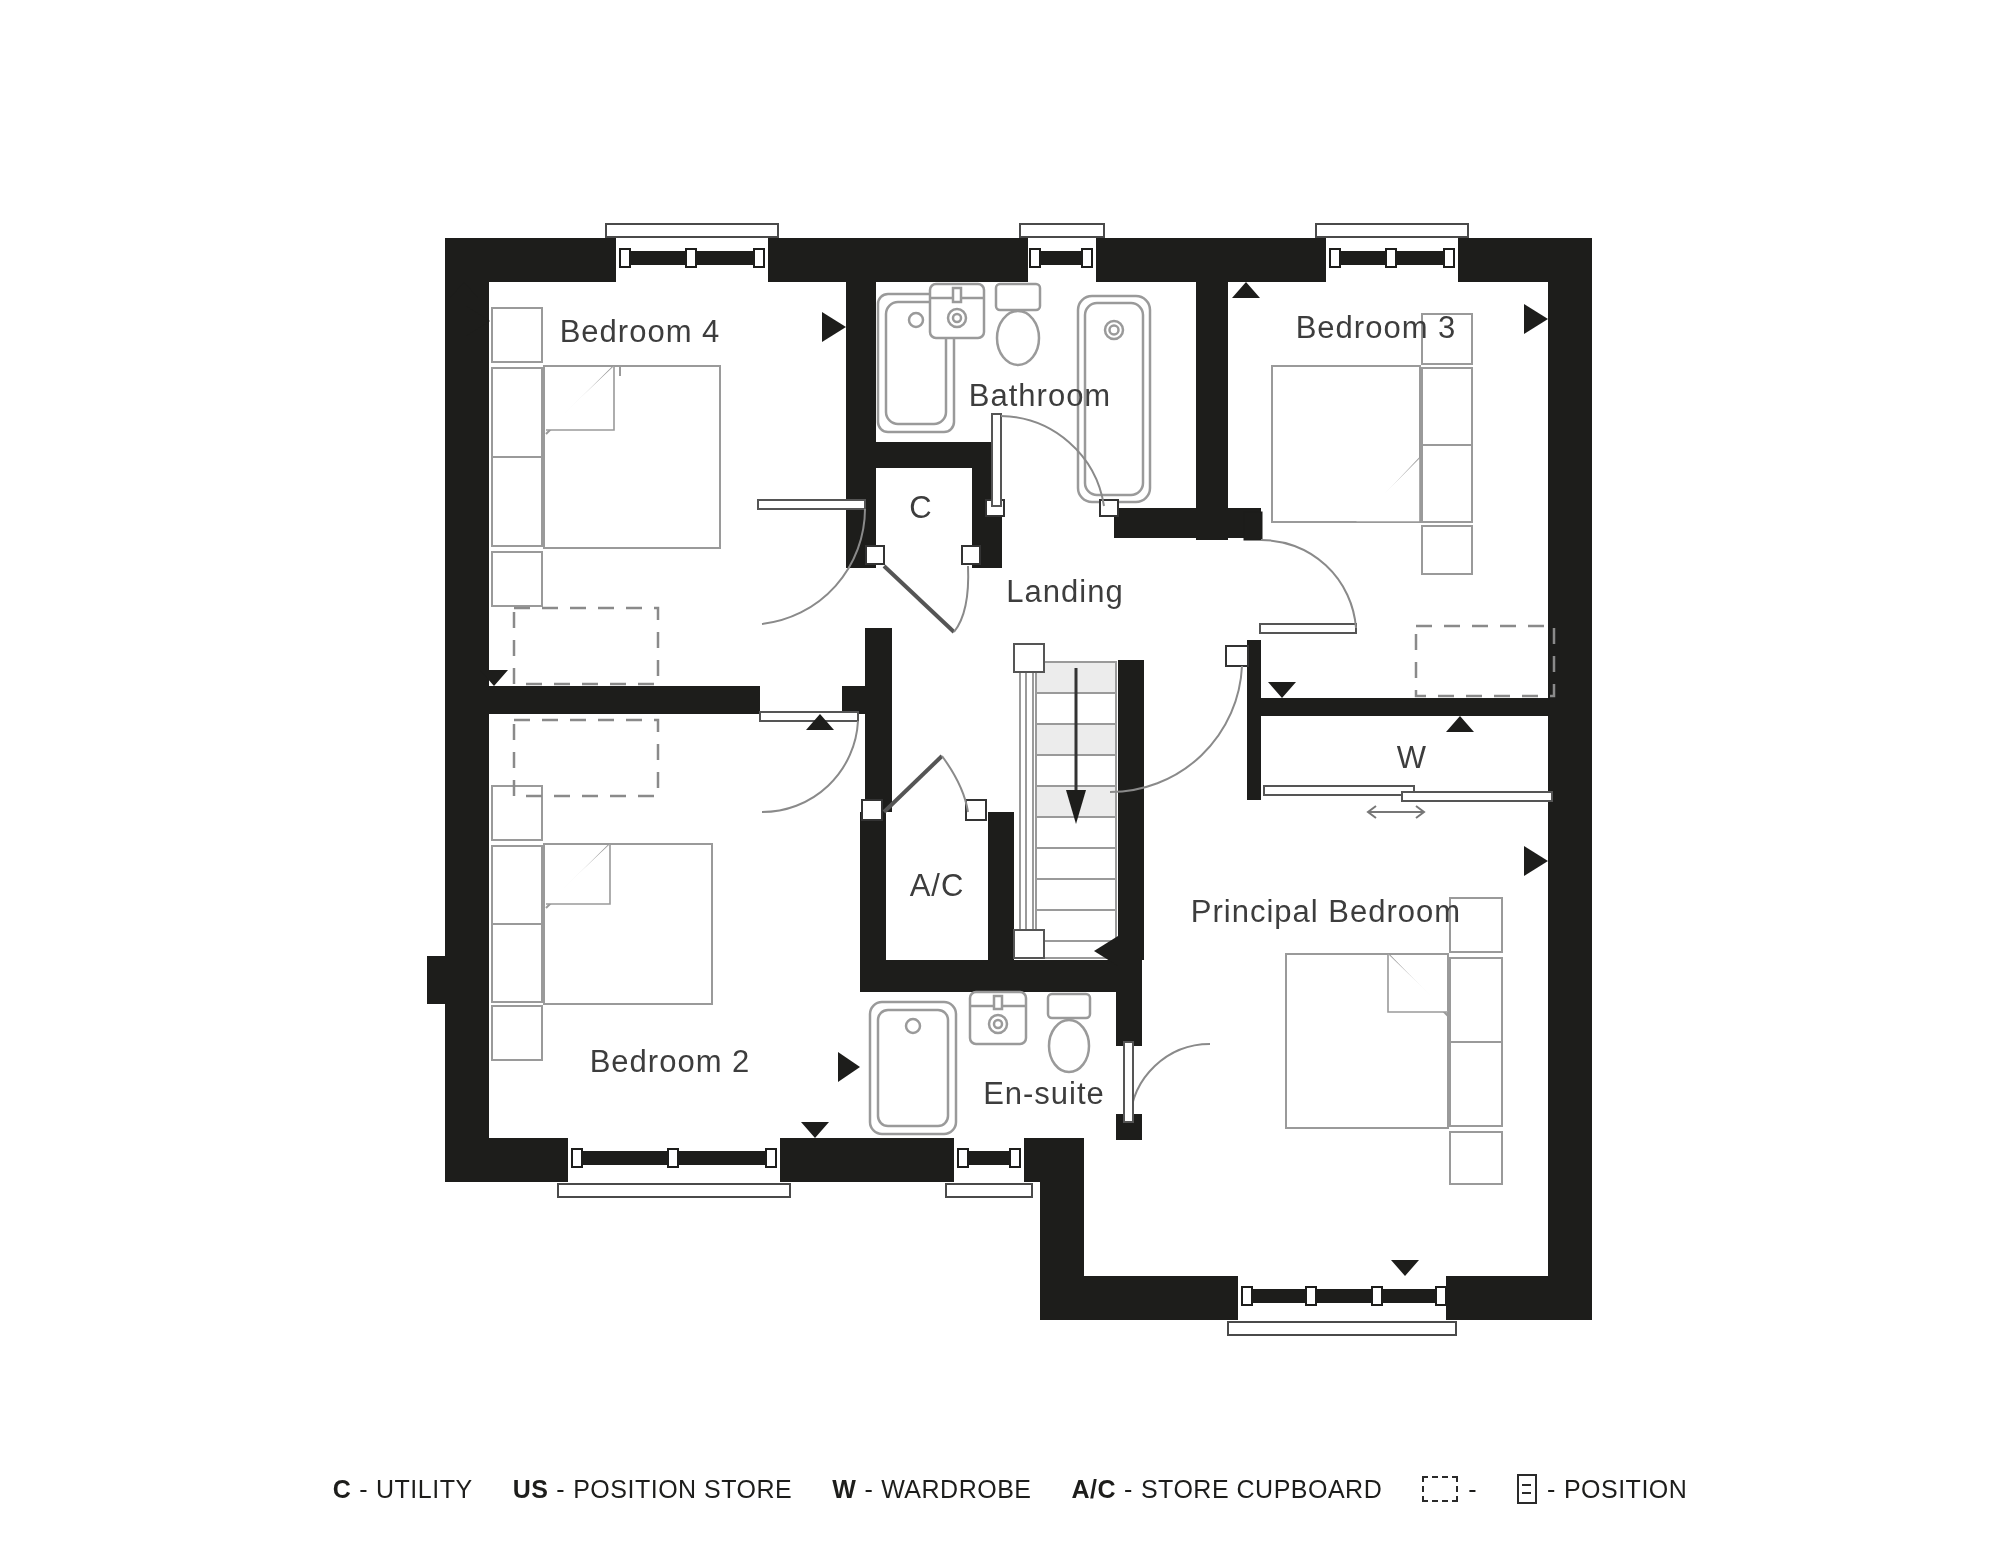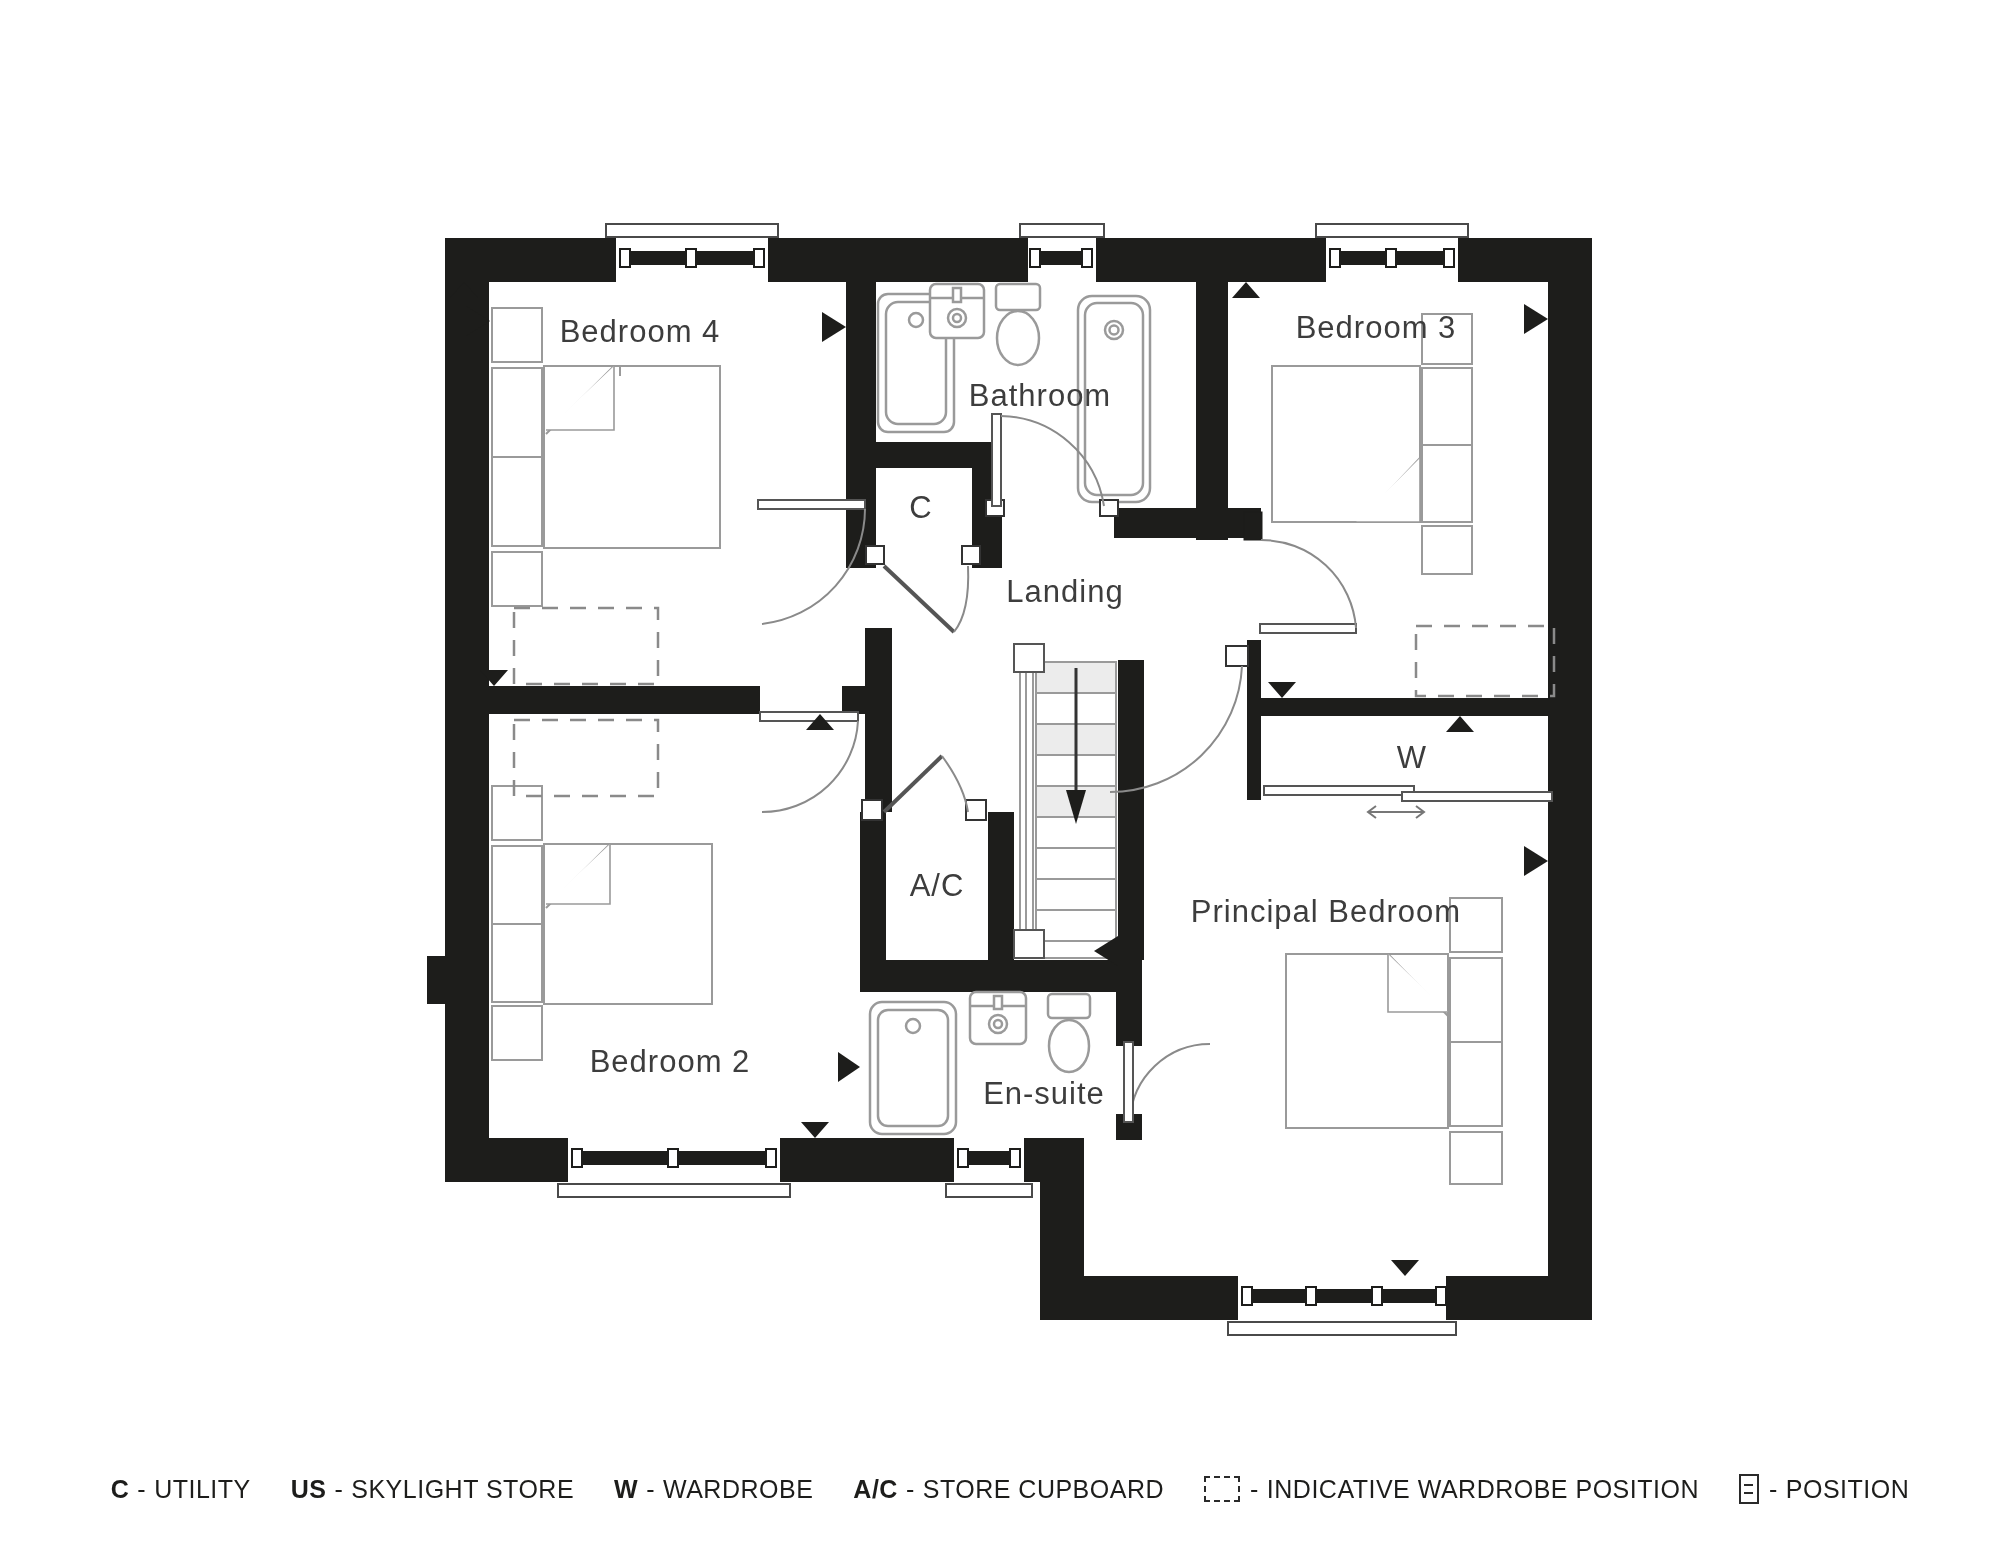--- a/index.html
+++ b/index.html
@@ -311,36 +311,35 @@
   
   <div class="legend">
     <span class="legend-item">
       <span class="legend-key">C</span>
       <span>-</span>
       <span>UTILITY</span>
     </span>
     <span class="legend-item">
       <span class="legend-key">US</span>
       <span>-</span>
-      <span>SKYLIGHT STORE</span>
+      <span>POSITION STORE</span>
     </span>
     <span class="legend-item">
       <span class="legend-key">W</span>
       <span>-</span>
       <span>WARDROBE</span>
     </span>
     <span class="legend-item">
       <span class="legend-key">A/C</span>
       <span>-</span>
       <span>STORE CUPBOARD</span>
     </span>
     <span class="legend-item">
       <span class="icon-dashed"></span>
       <span>-</span>
-      <span>INDICATIVE WARDROBE POSITION</span>
     </span>
     <span class="legend-item">
       <span class="icon-skylight"></span>
       <span>-</span>
       <span>POSITION</span>
     </span>
   </div>
 
 </div>
 

